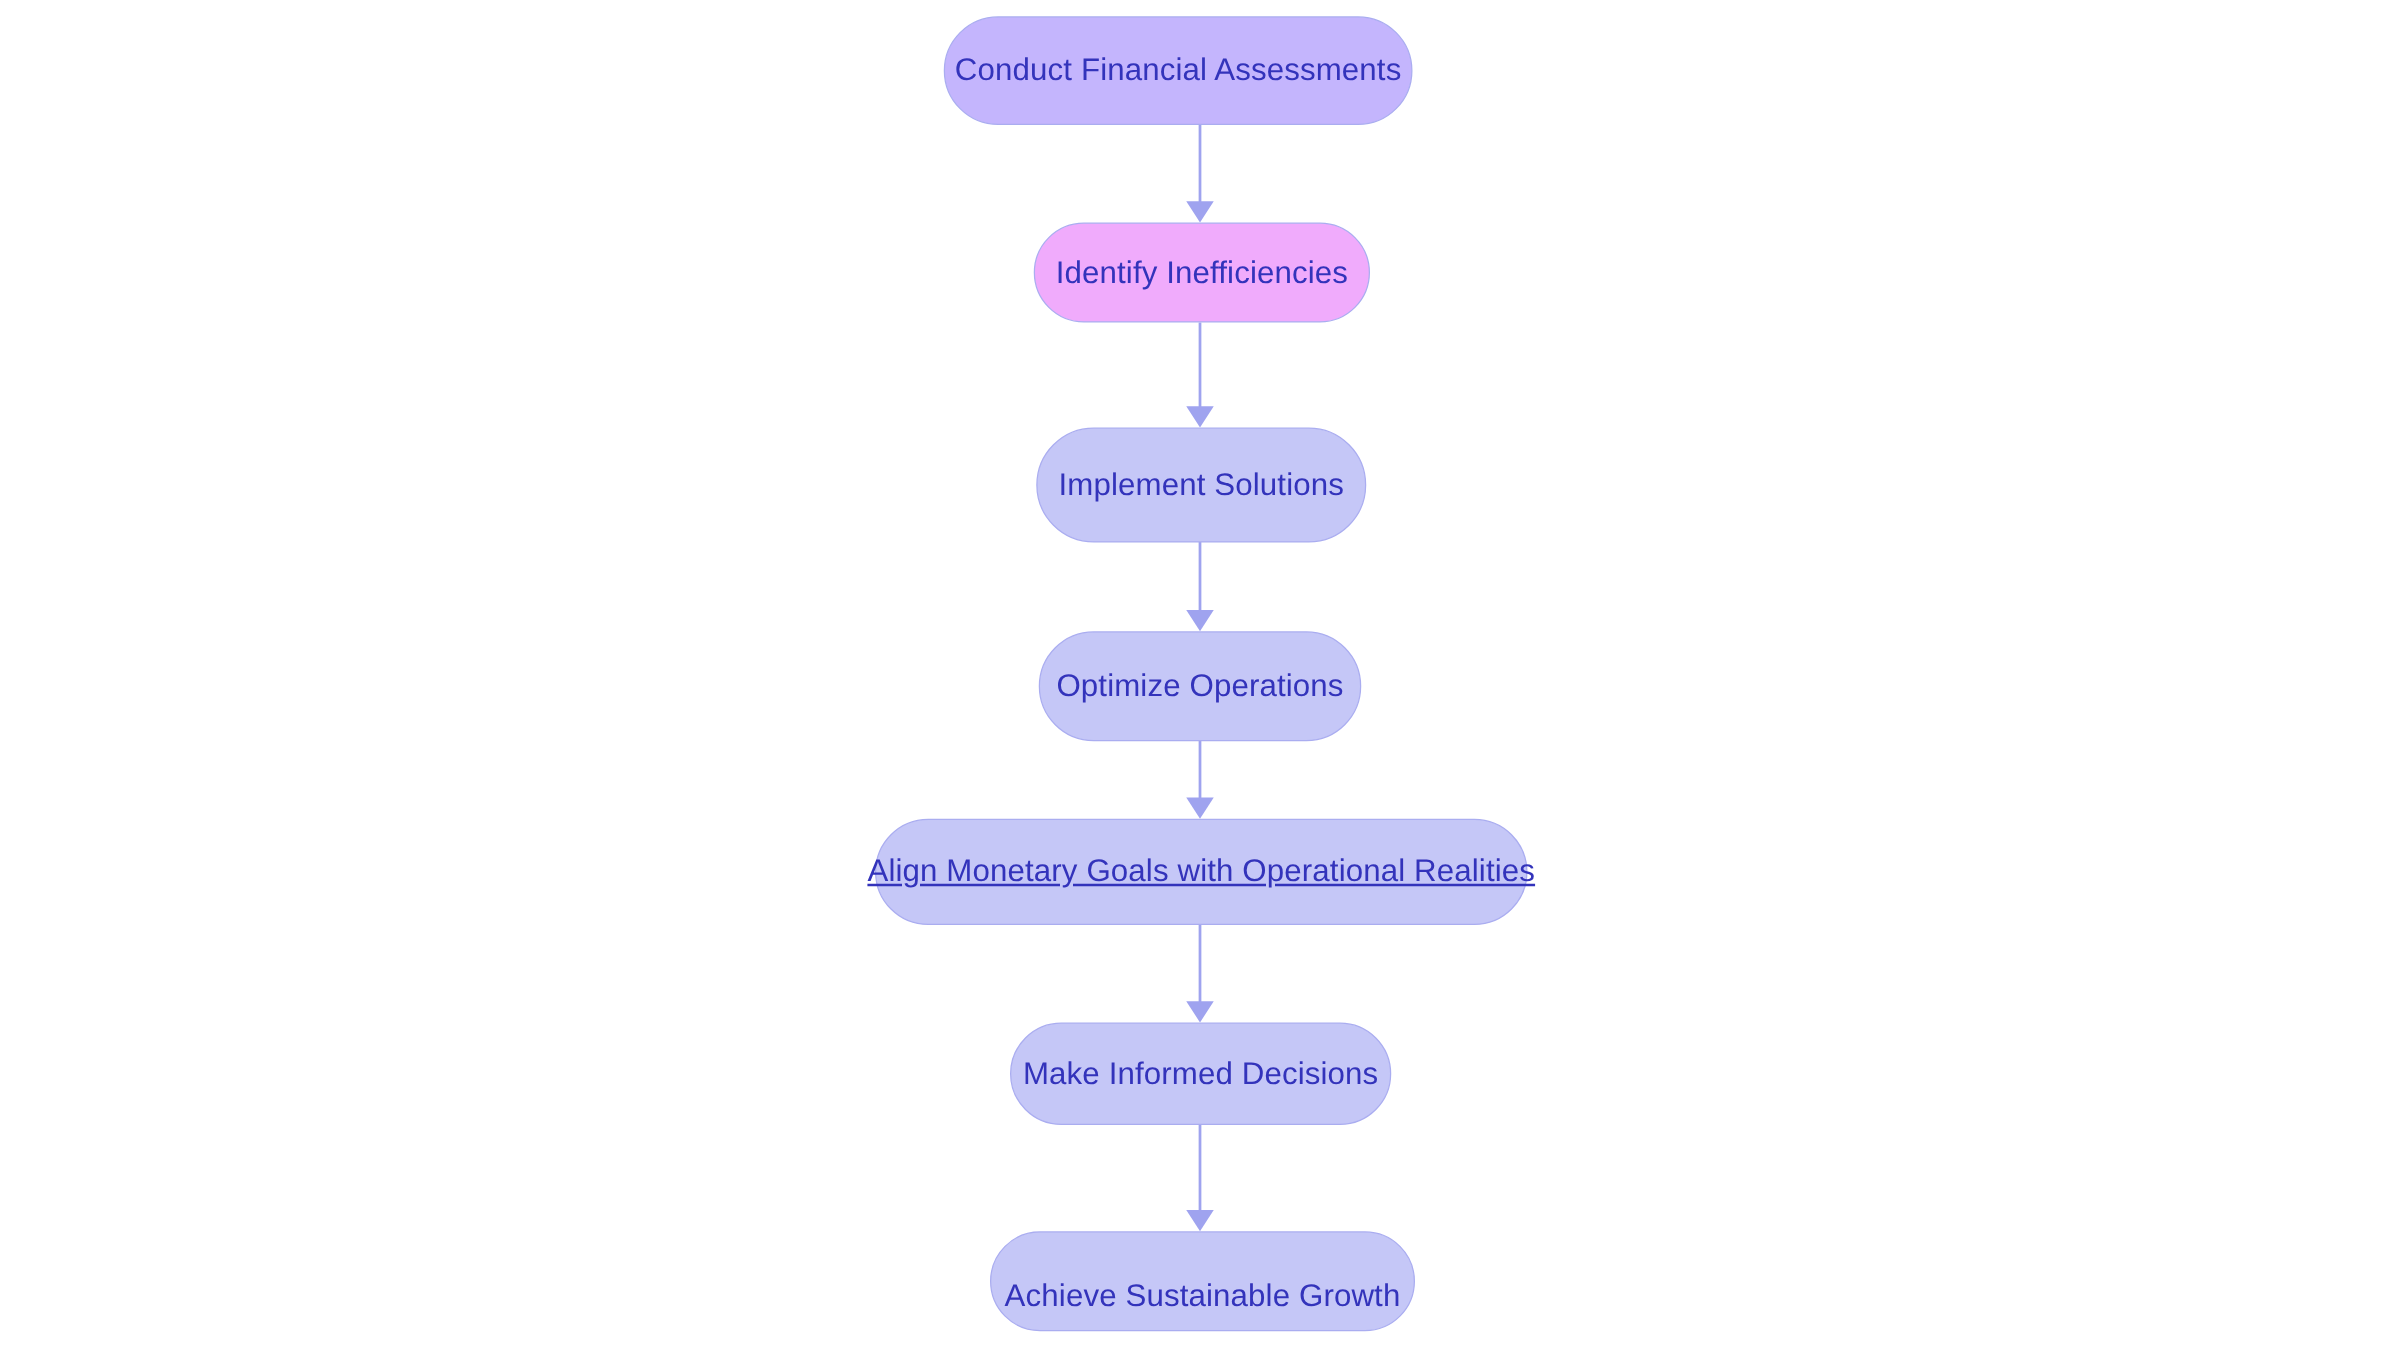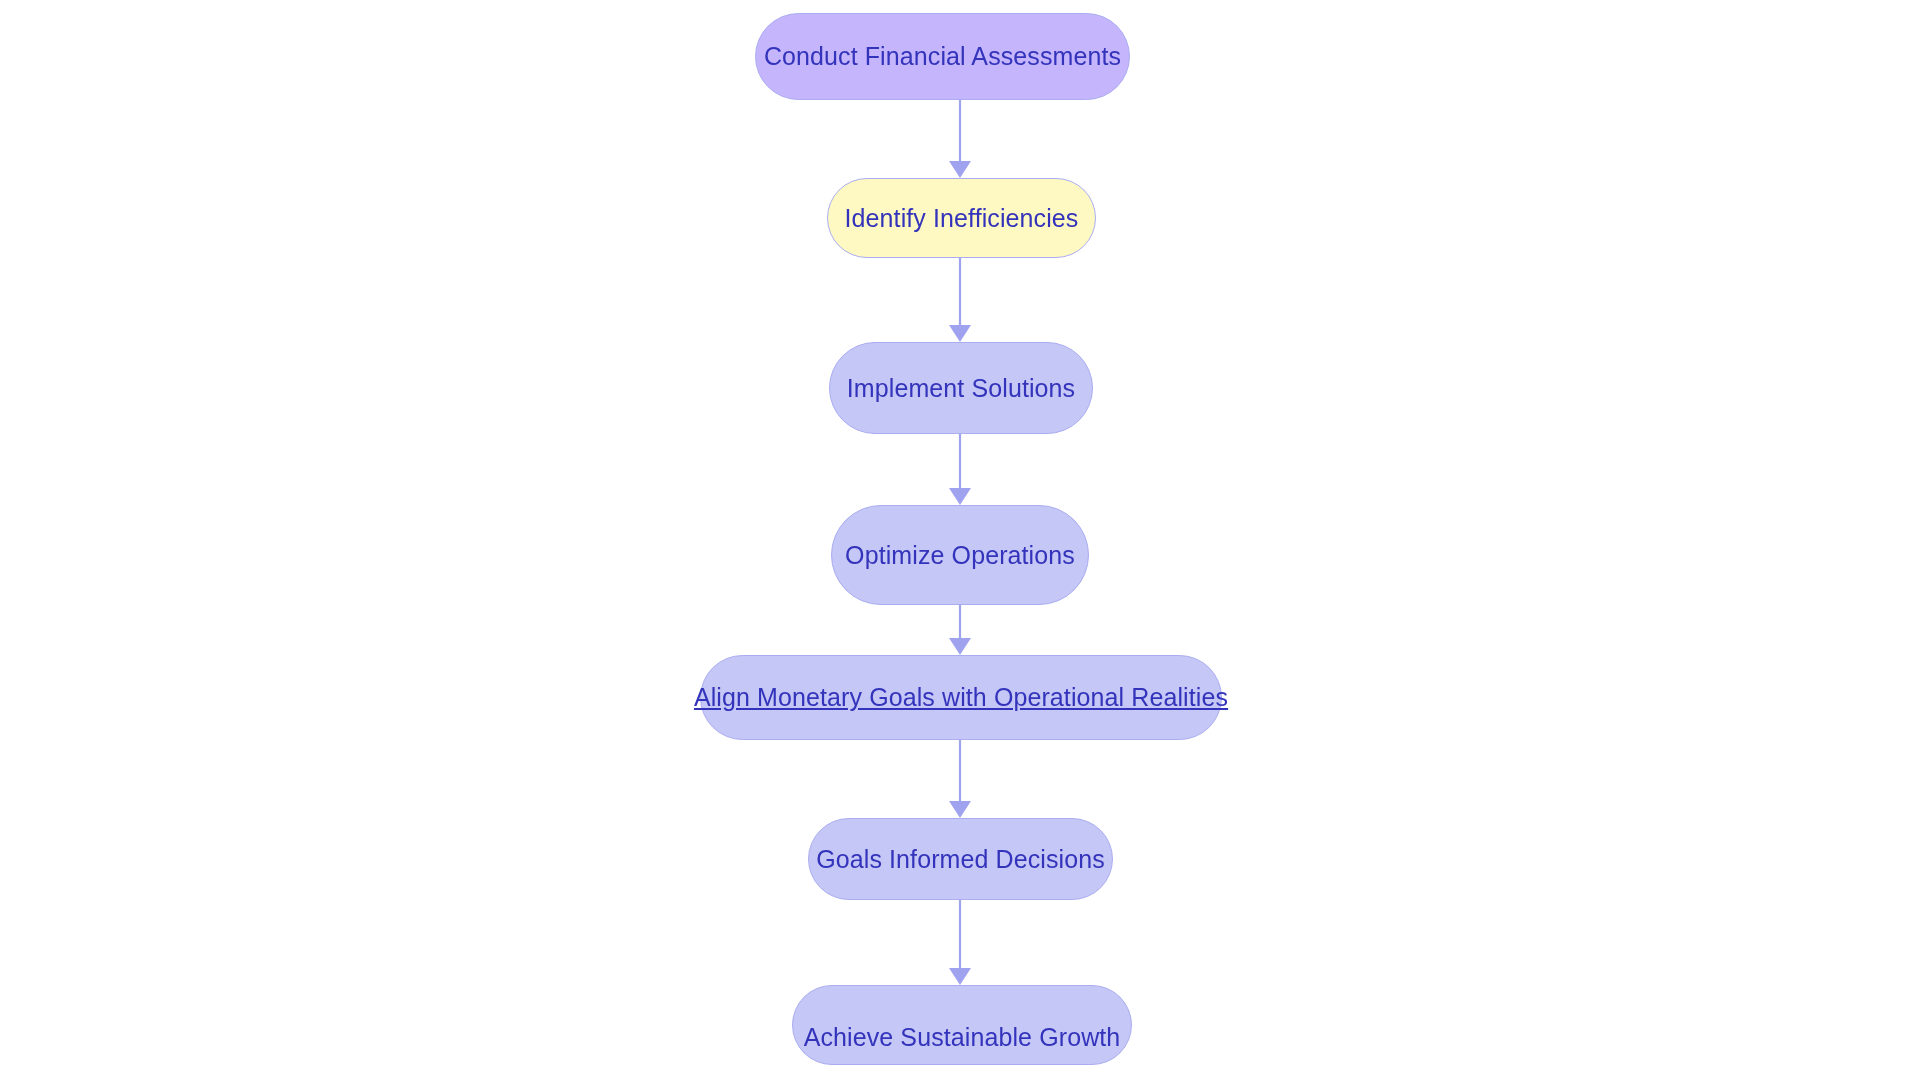--- a/index.html
+++ b/index.html
@@ -85,33 +85,33 @@
       <g>
         <line x1="960" y1="900" x2="960" y2="970" stroke="#9fa3ef" stroke-width="2.2"></line>
         <polygon points="949,968 971,968 960,985" fill="#9fa3ef"></polygon>
       </g>
     </svg>
 
   <div id="node-layer">
       <div class="node" style="left: 755px; top: 13px; width: 375px; height: 87px; background: #c4b5fd; border-color: rgb(170, 173, 240);">
         <span class="node-label" style="color: rgb(51, 51, 187);">Conduct Financial Assessments</span>
       </div>
-      <div class="node" style="left: 827px; top: 178px; width: 269px; height: 80px; background: #fef9c3; border-color: rgb(170, 173, 240);">
+      <div class="node" style="left: 827px; top: 178px; width: 269px; height: 80px; background: #f0abfc; border-color: rgb(170, 173, 240);">
         <span class="node-label" style="color: rgb(51, 51, 187);">Identify Inefficiencies</span>
       </div>
       <div class="node" style="left: 829px; top: 342px; width: 264px; height: 92px; background: rgb(197, 199, 247); border-color: rgb(170, 173, 240);">
         <span class="node-label" style="color: rgb(51, 51, 187);">Implement Solutions</span>
       </div>
-      <div class="node" style="left: 831px; top: 505px; width: 258px; height: 100px; background: rgb(197, 199, 247); border-color: rgb(170, 173, 240);">
+      <div class="node" style="left: 831px; top: 505px; width: 258px; height: 88px; background: rgb(197, 199, 247); border-color: rgb(170, 173, 240);">
         <span class="node-label" style="color: rgb(51, 51, 187);">Optimize Operations</span>
       </div>
       <div class="node" style="left: 700px; top: 655px; width: 522px; height: 85px; background: rgb(197, 199, 247); border-color: rgb(170, 173, 240);">
         <span class="node-label" style="color: rgb(51, 51, 187); text-decoration: underline;">Align Monetary Goals with Operational Realities</span>
       </div>
       <div class="node" style="left: 808px; top: 818px; width: 305px; height: 82px; background: rgb(197, 199, 247); border-color: rgb(170, 173, 240);">
-        <span class="node-label" style="color: rgb(51, 51, 187);">Goals Informed Decisions</span>
+        <span class="node-label" style="color: rgb(51, 51, 187);">Make Informed Decisions</span>
       </div>
       <div class="node" style="left: 792px; top: 985px; width: 340px; height: 80px; background: rgb(197, 199, 247); border-color: rgb(170, 173, 240);">
         <span class="node-label" style="color: rgb(51, 51, 187); margin-top: 24px;">Achieve Sustainable Growth</span>
       </div>
     </div>
 
 </div>
 
 </body></html>

